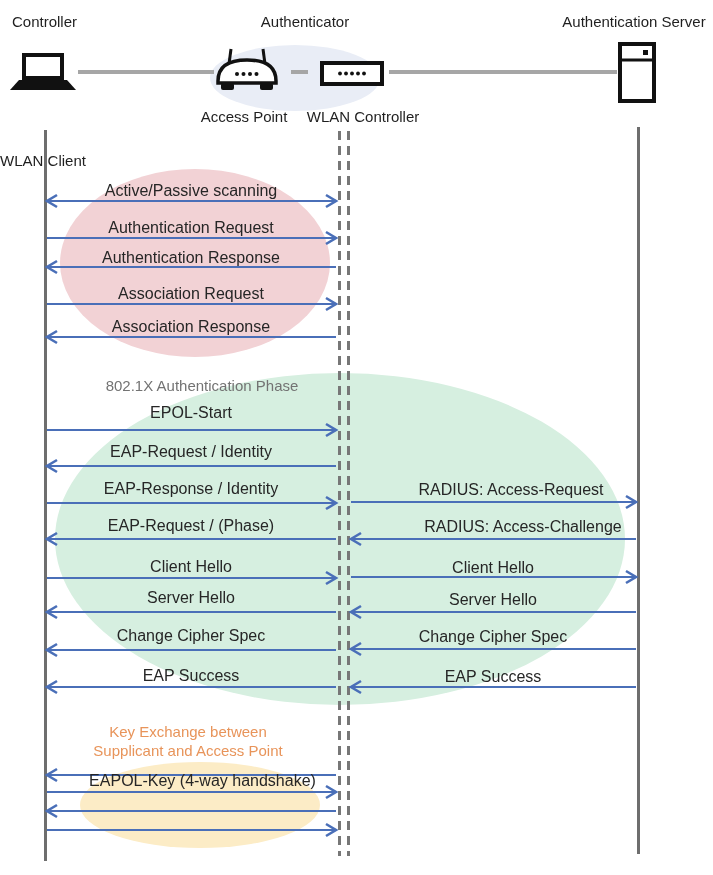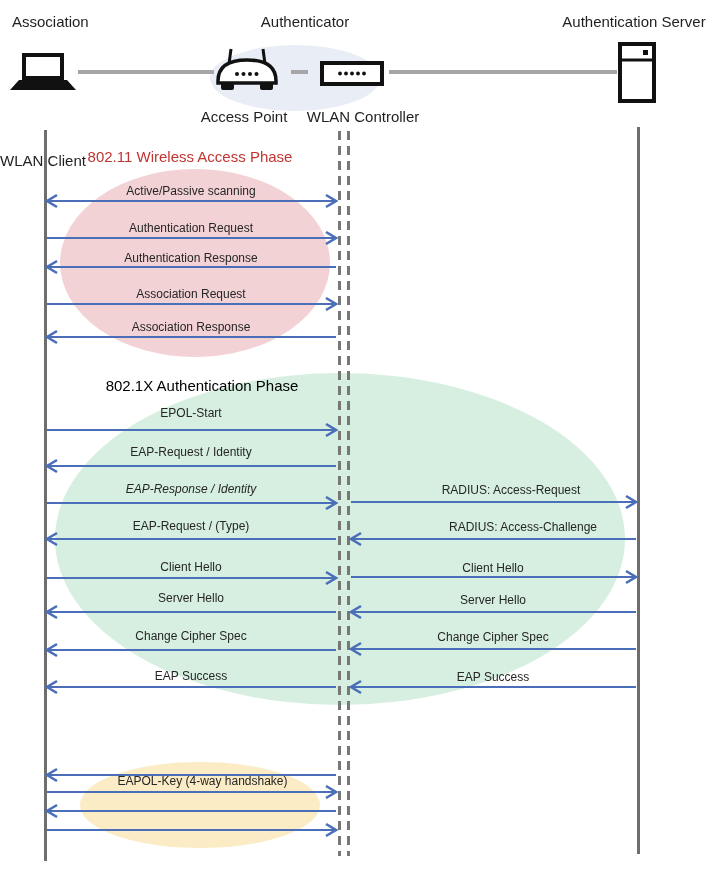--- a/index.html
+++ b/index.html
@@ -12,34 +12,34 @@
   .node-label{font-size:15px;color:#1f1f1f;white-space:nowrap;transform:translateX(-50%);}
   .ellipse{border-radius:50%;z-index:1;}
   .lifeline{width:3px;z-index:2;}
   .lifeline.solid{background:#6e6e6e;}
   .lifeline.dashed{
     background:repeating-linear-gradient(to bottom,#777777 0px,#777777 9px,transparent 9px,transparent 15px);
   }
   .connector{height:4px;background:#a6a6a6;z-index:1;}
   .phase-title{font-size:15px;white-space:pre-line;text-align:center;transform:translateX(-50%);z-index:3;line-height:19px;}
   .msg-label{
-    position:absolute;font-size:12px;color:#262626;white-space:nowrap;
+    position:absolute;font-size:16px;color:#262626;white-space:nowrap;
     transform:translate(-50%,-50%);z-index:4;
   }
   #arrows-layer{position:absolute;left:0;top:0;z-index:3;pointer-events:none;}
   .icon{z-index:2;}
 </style>
 </head>
 <body>
 
 <div id="stage">
 
   <div class="abs ellipse" style="left:210px;top:45px;width:170px;height:66px;background:#e9edf6;"></div>
 
-  <div class="abs role-label" style="left:12px;top:13px;">Association</div>
+  <div class="abs role-label" style="left:12px;top:13px;">Controller</div>
   <div class="abs role-label" style="left:305px;top:13px;transform:translateX(-50%);text-align:center;">Authenticator</div>
   <div class="abs role-label" style="left:634px;top:13px;transform:translateX(-50%);">Authentication Server</div>
 
   <div class="abs connector" style="left:78px;top:70px;width:136px;"></div>
   <div class="abs connector" style="left:291px;top:70px;width:17px;"></div>
   <div class="abs connector" style="left:389px;top:70px;width:228px;"></div>
 
   <svg class="abs icon" style="left:10px;top:52px;" width="66" height="40" viewBox="0 0 66 40">
     <rect x="14" y="3" width="38" height="23" fill="none" stroke="#111" stroke-width="4"></rect>
     <polygon points="9,28 57,28 66,38 0,38" fill="#111"></polygon>
@@ -78,22 +78,23 @@
 
   <div class="abs ellipse" style="left:60px;top:169px;width:270px;height:188px;background:#f2d2d5;"></div>
   <div class="abs ellipse" style="left:55px;top:373px;width:570px;height:332px;background:#d6efe0;"></div>
   <div class="abs ellipse" style="left:80px;top:762px;width:240px;height:86px;background:#fcecc6;"></div>
 
   <div class="abs lifeline solid" style="left:44px;top:130px;height:731px;"></div>
   <div class="abs lifeline dashed" style="left:338px;top:131px;height:725px;"></div>
   <div class="abs lifeline dashed" style="left:347px;top:131px;height:725px;"></div>
   <div class="abs lifeline solid" style="left:637px;top:127px;height:727px;"></div>
 
-  <div class="abs phase-title" style="left:190px;top:147px;color:#c13531;">802.11 Wireless Access Phase</div>
-  <div class="abs phase-title" style="left:202px;top:376px;color:#000000;">802.1X Authentication Phase</div>
+  <div class="abs phase-title" style="left:202px;top:376px;color:#737373;">802.1X Authentication Phase</div>
+  <div class="abs phase-title" style="left:188px;top:722px;color:#e8945a;">Key Exchange between
+Supplicant and Access Point</div>
 
   <svg id="arrows-layer" width="713" height="875" viewBox="0 0 713 875">
       <g>
         <line x1="47" x2="336" y1="201" y2="201" stroke="#4a6fb8" stroke-width="2"></line>
         <polyline points="326,195 336,201 326,207" fill="none" stroke="#4a6fb8" stroke-width="2.6"></polyline>
         <polyline points="57,195 47,201 57,207" fill="none" stroke="#4a6fb8" stroke-width="2.6"></polyline>
       </g>
       <g>
         <line x1="47" x2="336" y1="238" y2="238" stroke="#4a6fb8" stroke-width="2"></line>
         <polyline points="326,232 336,238 326,244" fill="none" stroke="#4a6fb8" stroke-width="2.6"></polyline>
@@ -185,23 +186,23 @@
     </svg>
 
   <div id="labels-layer">
       <div class="msg-label" style="left: 191px; top: 191px;">Active/Passive scanning</div>
       <div class="msg-label" style="left: 191px; top: 228px;">Authentication Request</div>
       <div class="msg-label" style="left: 191px; top: 258px;">Authentication Response</div>
       <div class="msg-label" style="left: 191px; top: 294px;">Association Request</div>
       <div class="msg-label" style="left: 191px; top: 327px;">Association Response</div>
       <div class="msg-label" style="left: 191px; top: 413px;">EPOL-Start</div>
       <div class="msg-label" style="left: 191px; top: 452px;">EAP-Request / Identity</div>
-      <div class="msg-label" style="left: 191px; top: 489px; font-style: italic;">EAP-Response / Identity</div>
+      <div class="msg-label" style="left: 191px; top: 489px;">EAP-Response / Identity</div>
       <div class="msg-label" style="left: 511px; top: 490px;">RADIUS: Access-Request</div>
-      <div class="msg-label" style="left: 191px; top: 526px;">EAP-Request / (Type)</div>
+      <div class="msg-label" style="left: 191px; top: 526px;">EAP-Request / (Phase)</div>
       <div class="msg-label" style="left: 493px; top: 527px; margin-left: 30px;">RADIUS: Access-Challenge</div>
       <div class="msg-label" style="left: 191px; top: 567px;">Client Hello</div>
       <div class="msg-label" style="left: 493px; top: 568px;">Client Hello</div>
       <div class="msg-label" style="left: 191px; top: 598px;">Server Hello</div>
       <div class="msg-label" style="left: 493px; top: 600px;">Server Hello</div>
       <div class="msg-label" style="left: 191px; top: 636px;">Change Cipher Spec</div>
       <div class="msg-label" style="left: 493px; top: 637px;">Change Cipher Spec</div>
       <div class="msg-label" style="left: 191px; top: 676px;">EAP Success</div>
       <div class="msg-label" style="left: 493px; top: 677px;">EAP Success</div>
       <div class="msg-label" style="left: 191px; top: 781px; padding-left: 23px;">EAPOL-Key (4-way handshake)</div>

